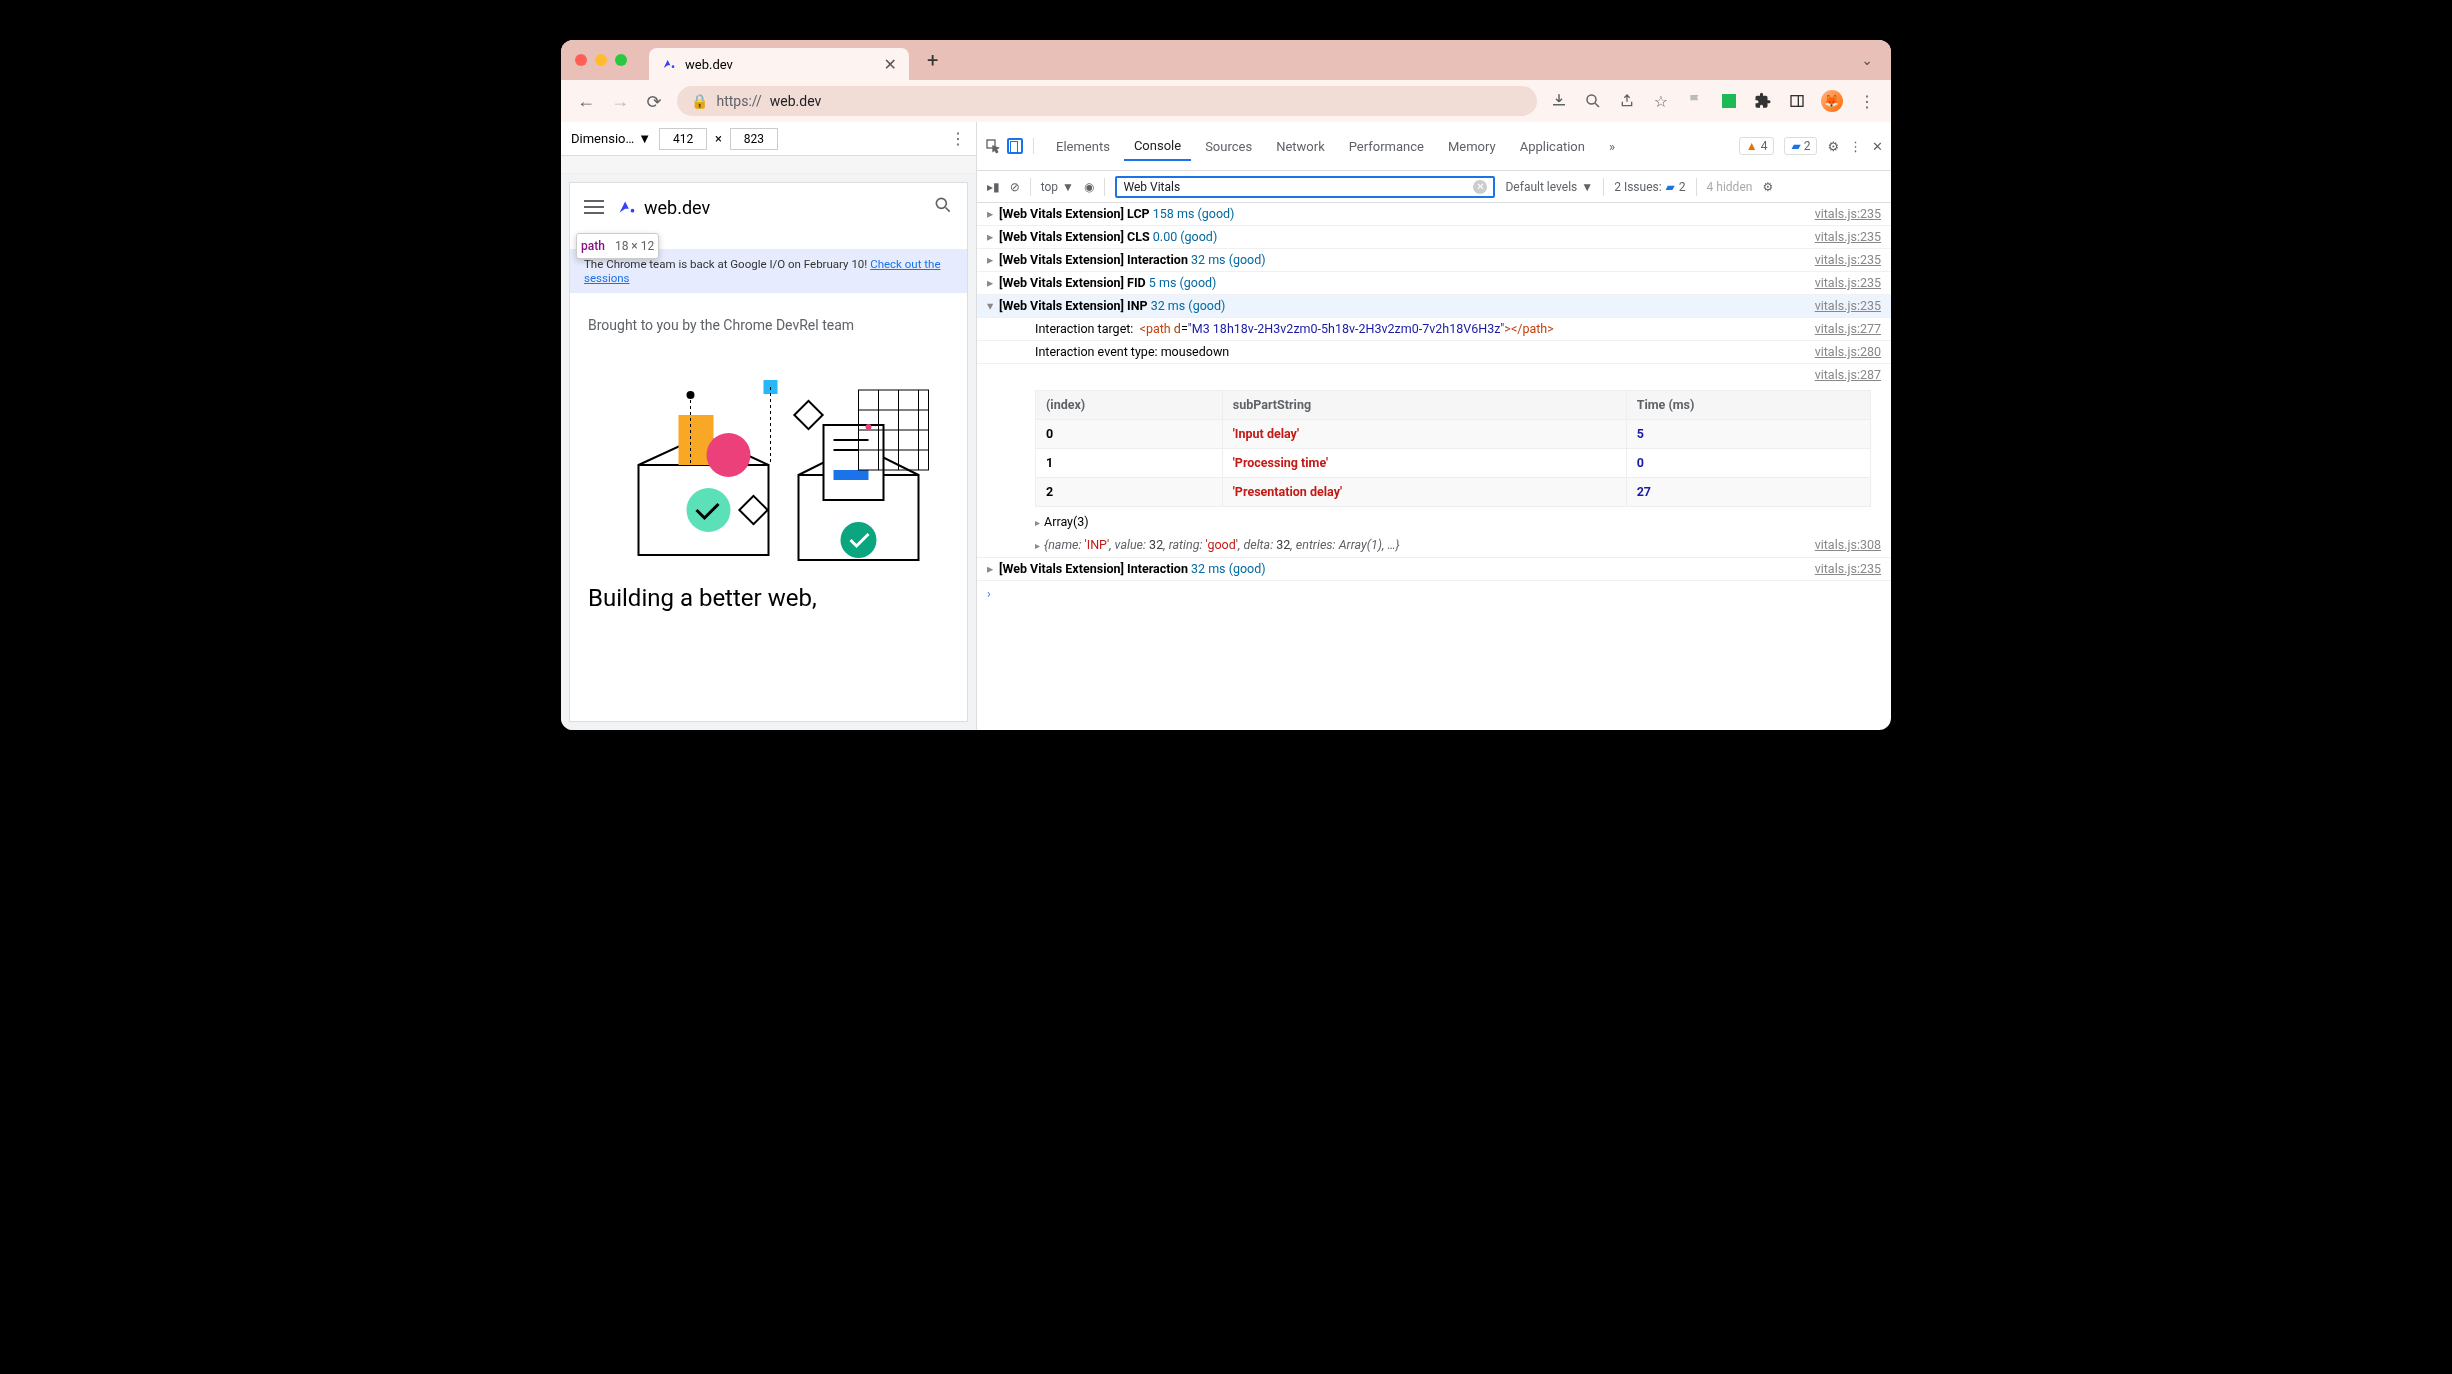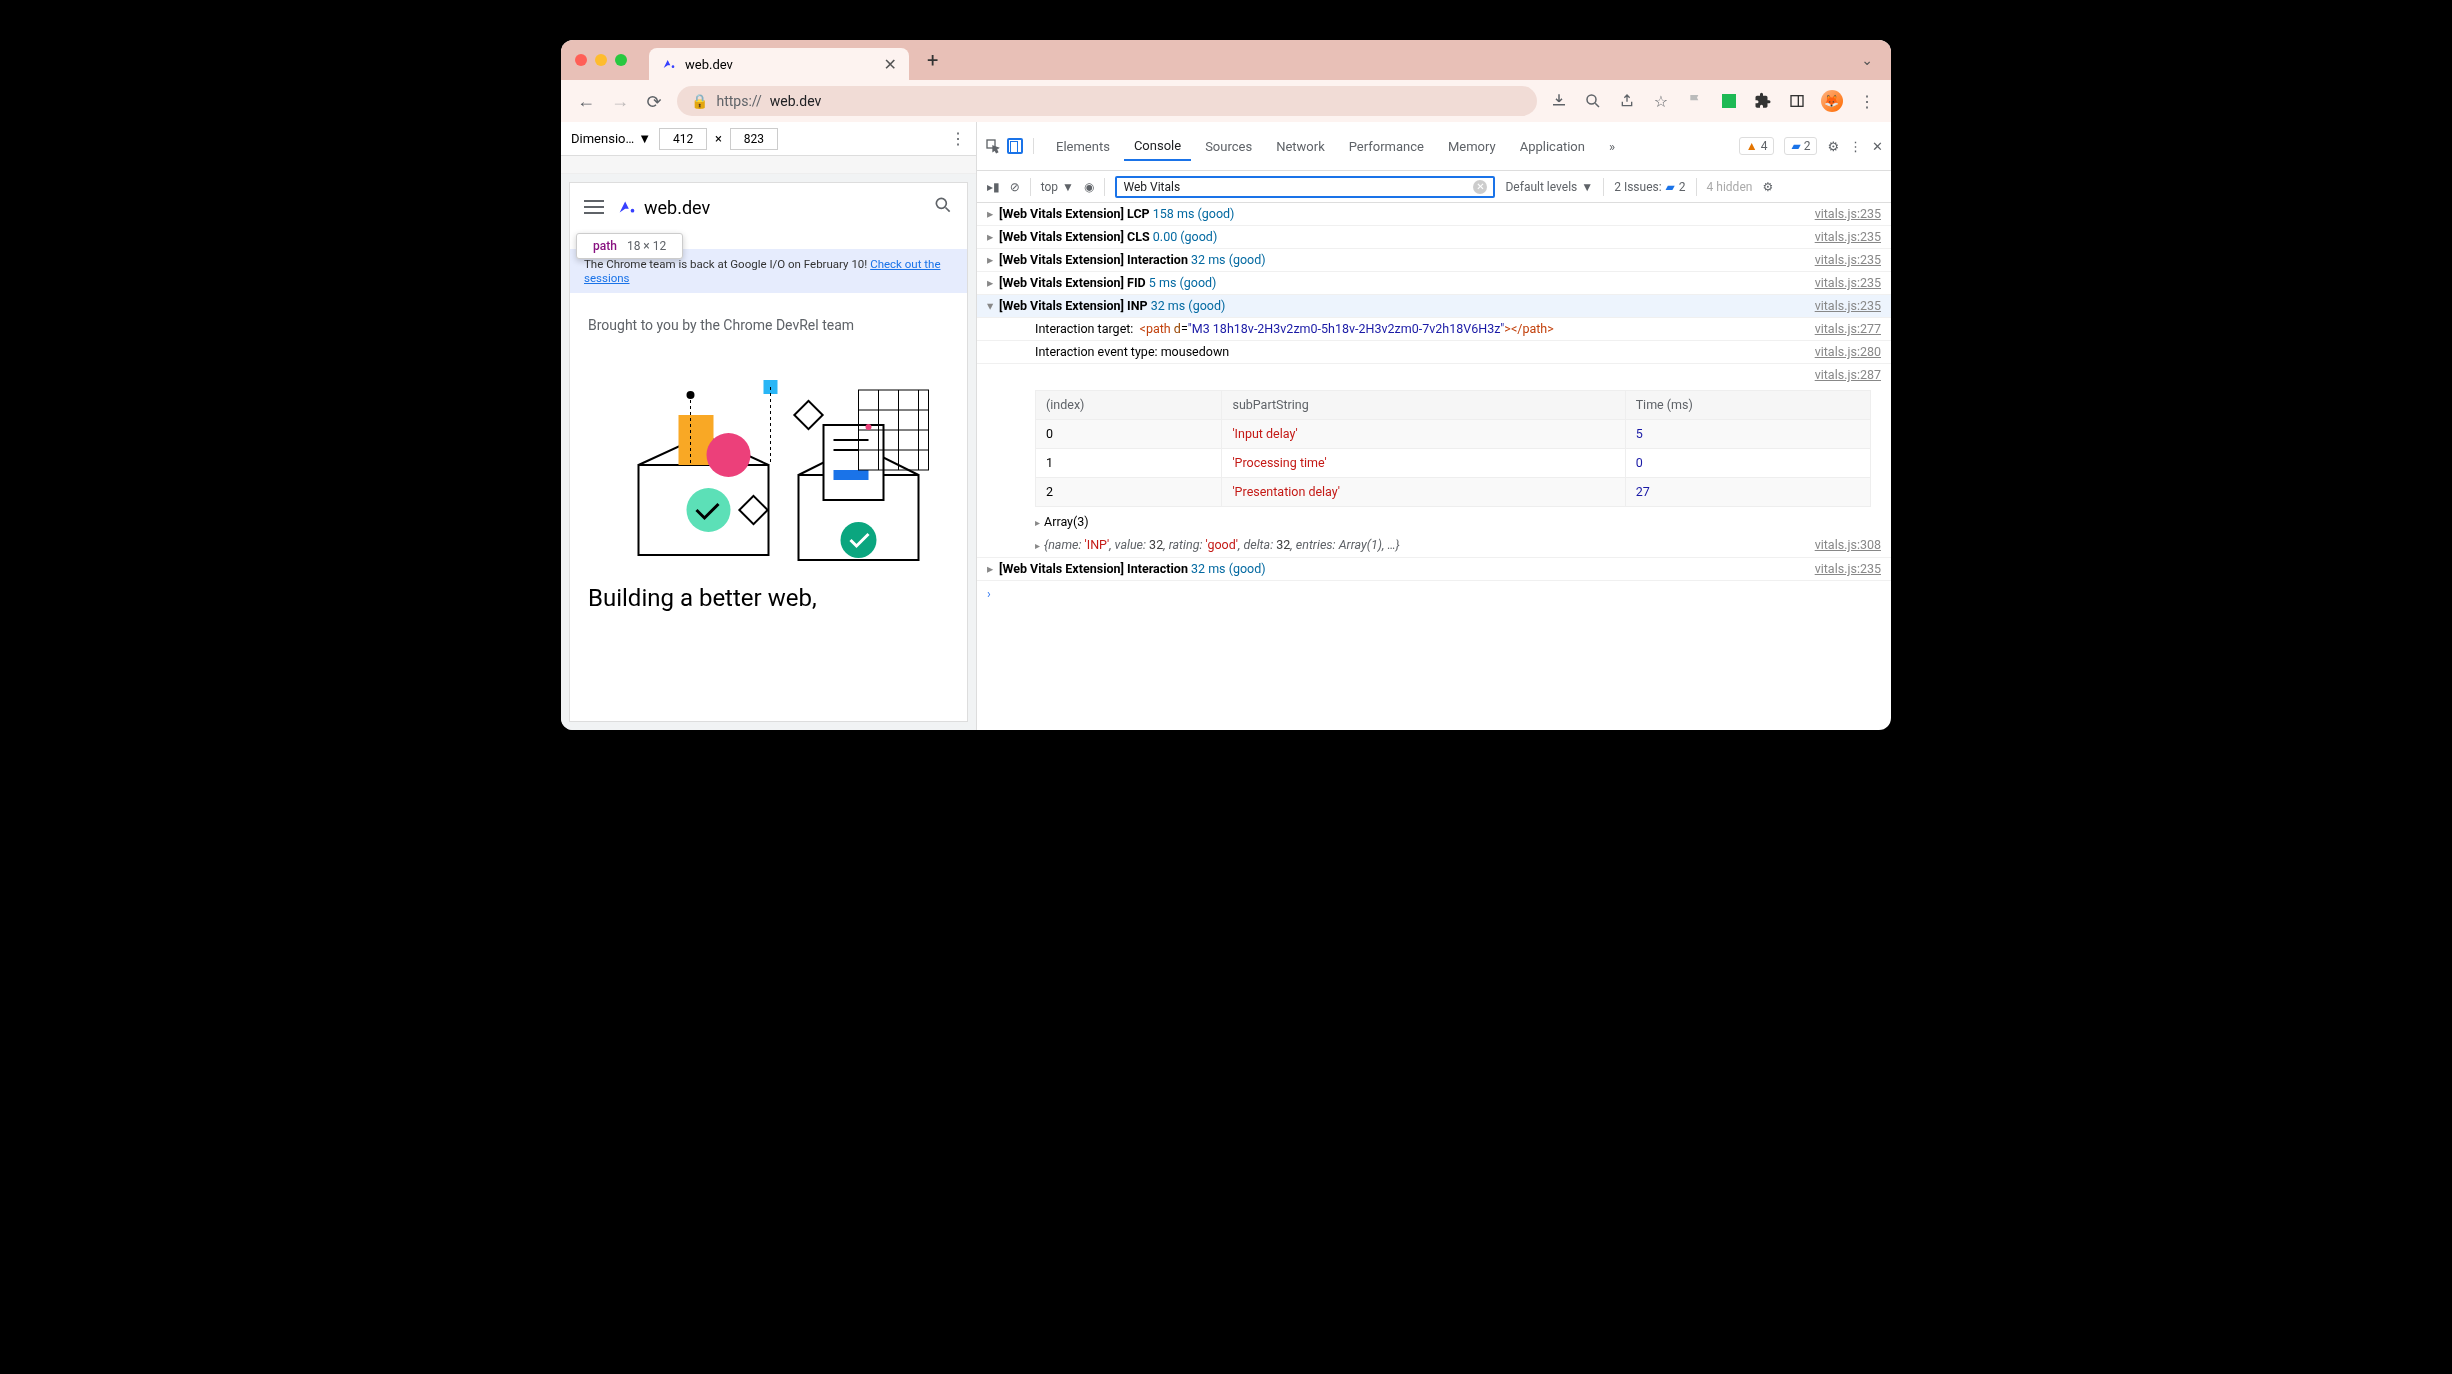--- a/index.html
+++ b/index.html
@@ -30,21 +30,21 @@
 .dim-inp{width:48px;height:22px;border:1px solid #ccc;text-align:center;font-size:12px;padding:0}
 .dots-v{margin-left:auto;cursor:pointer;font-size:16px;color:#5f6368}
 .ruler{height:18px;background:#f6f6f6;border-bottom:1px solid #eee}
 .viewport{flex:1;background:#f1f3f4;padding:8px;overflow:hidden}
 .page{width:100%;height:100%;background:#fff;border:1px solid #ddd;overflow:hidden;position:relative}
 .page-hdr{height:48px;display:flex;align-items:center;padding:0 14px;gap:12px}
 .hamb{width:20px;height:14px;display:flex;flex-direction:column;justify-content:space-between;cursor:pointer}
 .hamb span{height:2px;background:#5f6368}
 .logo{display:flex;align-items:center;gap:6px;font-size:18px;font-weight:400}
 .srch{margin-left:auto;color:#5f6368;cursor:pointer}
-.tooltip{position:absolute;left:6px;top:50px;background:#fff;border:1px solid #ccc;border-radius:3px;padding:5px 16px;font-size:12px;box-shadow:0 2px 6px rgba(0,0,0,.2);display:flex;gap:10px;align-items:center}
+.tooltip{position:absolute;left:6px;top:50px;background:#fff;border:1px solid #ccc;border-radius:3px;padding:5px 4px;font-size:12px;box-shadow:0 2px 6px rgba(0,0,0,.2);display:flex;gap:10px;align-items:center}
 .tt-tag{color:#881280;font-weight:500}
 .tt-sz{color:#5f6368}
 .banner{background:#e6ecfd;padding:8px 14px;font-size:11.5px;color:#333;margin-top:18px}
 .banner a{color:#1a73e8;text-decoration:underline}
 .byline{padding:24px 18px 12px;font-size:14px;color:#5f6368}
 .illus{padding:0 18px;height:230px;position:relative}
 .illus svg{width:100%;height:100%}
 .hero{padding:8px 18px;font-size:24px;font-weight:400;line-height:1.3}
 .right{flex:1;display:flex;flex-direction:column;min-height:0}
 .dt-tabs{height:49px;border-bottom:1px solid #ddd;display:flex;align-items:center;padding:0 8px;gap:4px;font-size:13px;color:#5f6368}
@@ -73,21 +73,21 @@
 .bold{font-weight:bold}
 .good{color:#0369a1}
 .sub{padding-left:36px}
 .tag{color:#c2410c}
 .attr{color:#994500}
 .str{color:#1a1aa6}
 .obj-k{color:#5f6368;font-style:italic}
 .obj-s{color:#c41a16}
 .obj-n{color:#404040}
 .table{margin:4px 0 4px 36px;border:1px solid #ddd;width:calc(100% - 46px);border-collapse:collapse}
-.table th,.table td{border:1px solid #eee;padding:3px 10px;text-align:left;font-weight:normal}
+.table th,.table td{border:1px solid #eee;padding:3px 10px;text-align:left;font-weight:bold}
 .table th{background:#f6f6f6;color:#5f6368}
 .table tr:nth-child(even) td{background:#f9f9f9}
 .tstr{color:#c41a16}
 .tnum{color:#1a1aa6}
 .arr-sm{color:#888;font-size:10px;margin-right:4px}
 .prompt{padding:2px 10px;color:#367cf1}
 .favicon{width:16px;height:16px}
 </style>
 </head>
 <body>

